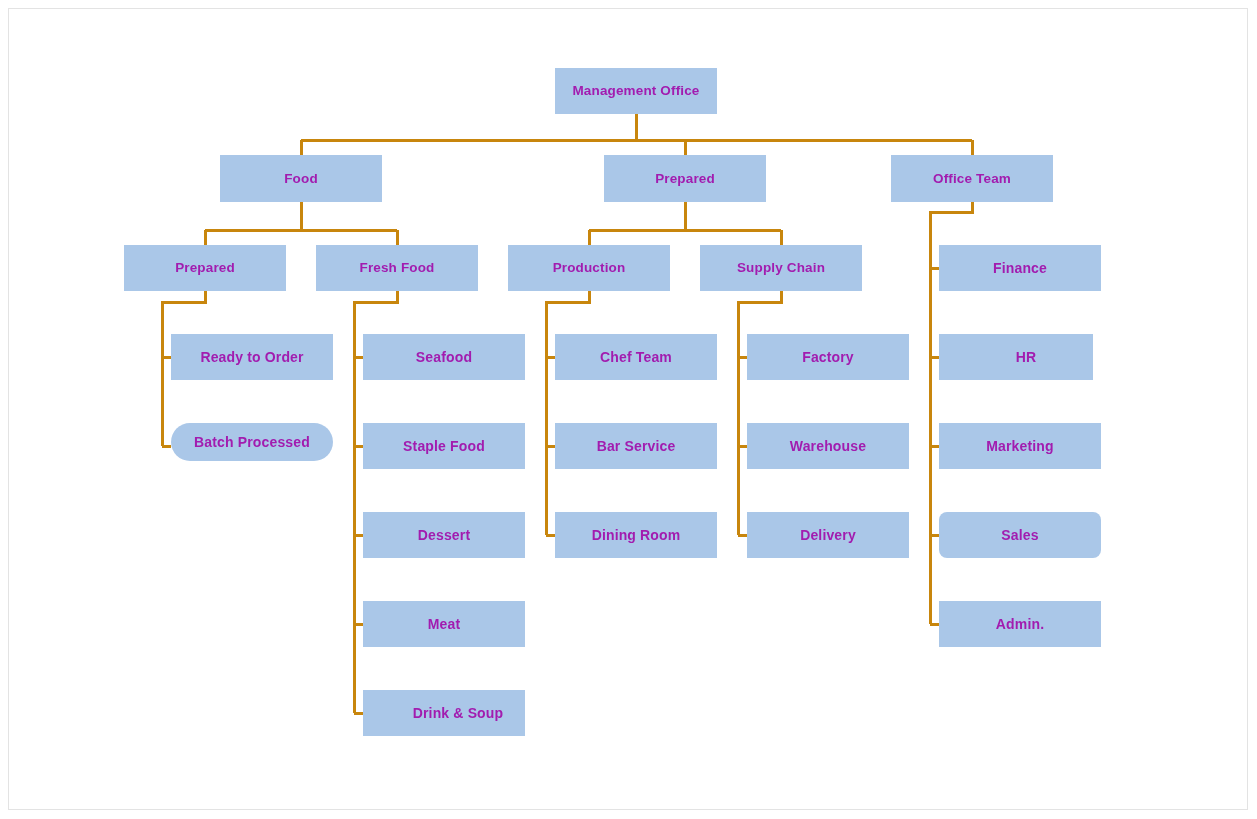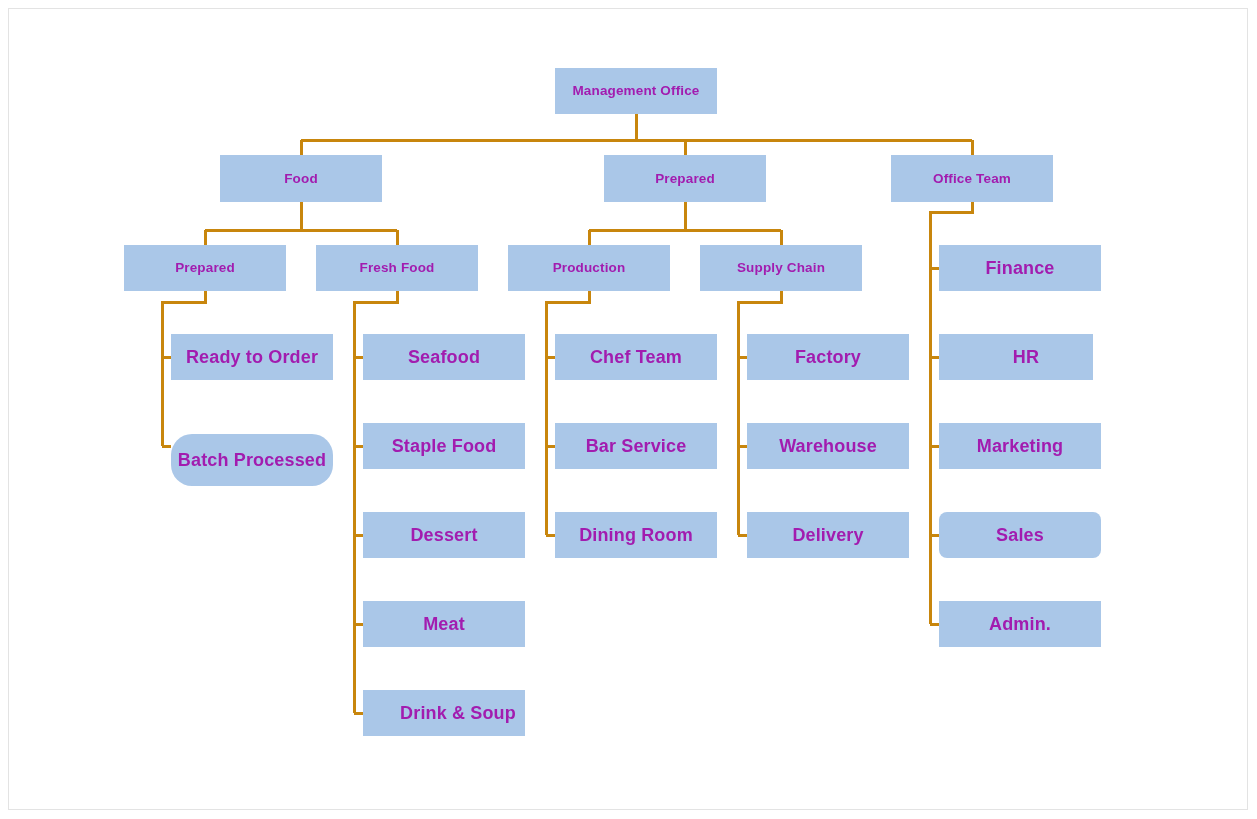--- a/index.html
+++ b/index.html
@@ -46,21 +46,21 @@
     font-size: 13.5px;
     letter-spacing: 0.15px;
     text-align: center;
     box-sizing: border-box;
     line-height: 1.15;
     white-space: nowrap;
   }
   .node.root  { font-size: 13.5px; }
   .node.l2    { font-size: 13.5px; }
   .node.l3    { font-size: 13.5px; }
-  .node.leaf  { font-size: 18px; }
+  .node.leaf  { font-size: 14px; }
 </style>
 </head>
 <body>
 
 <div id="canvas">
 
   <div id="page-border"></div>
 
   <svg id="connector-layer" viewBox="0 0 1257 819" width="1257" height="819" shape-rendering="crispEdges">
     <g fill="none" stroke="#c8860d" stroke-width="3">
@@ -151,21 +151,21 @@
   <div class="node leaf" style="left:939px; top:512px; width:162px; height:46px;border-radius:8px;">
     <span>Sales</span>
   </div>
   <div class="node leaf" style="left:939px; top:601px; width:162px; height:46px;">
     <span>Admin.</span>
   </div>
 
   <div class="node leaf" style="left:171px; top:334px; width:162px; height:46px;">
     <span>Ready to Order</span>
   </div>
-  <div class="node leaf" style="left:171px; top:434px; width:162px; height:52px;border-radius:21px;">
+  <div class="node leaf" style="left:171px; top:423px; width:162px; height:38px;border-radius:21px;">
     <span>Batch Processed</span>
   </div>
 
   <div class="node leaf" style="left:363px; top:334px; width:162px; height:46px;">
     <span>Seafood</span>
   </div>
   <div class="node leaf" style="left:363px; top:423px; width:162px; height:46px;">
     <span>Staple Food</span>
   </div>
   <div class="node leaf" style="left:363px; top:512px; width:162px; height:46px;">

